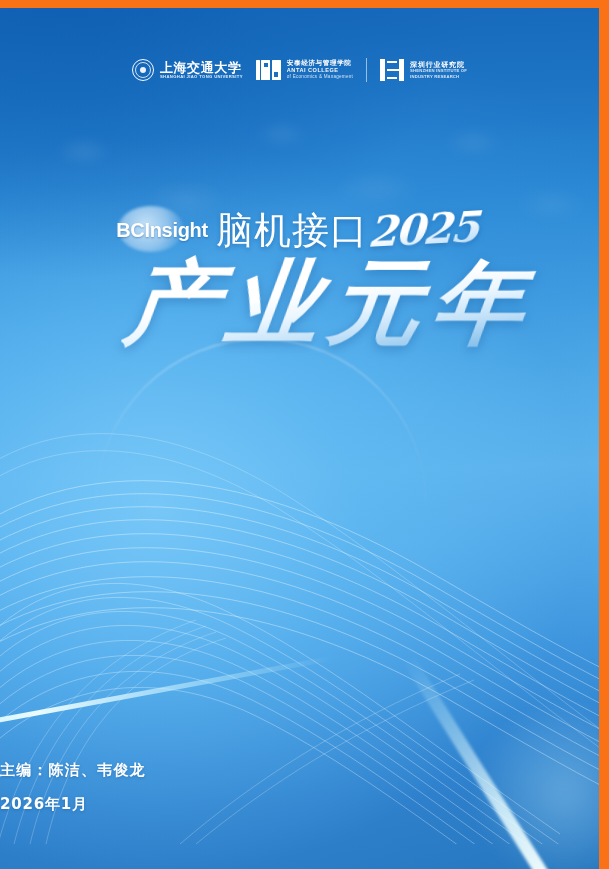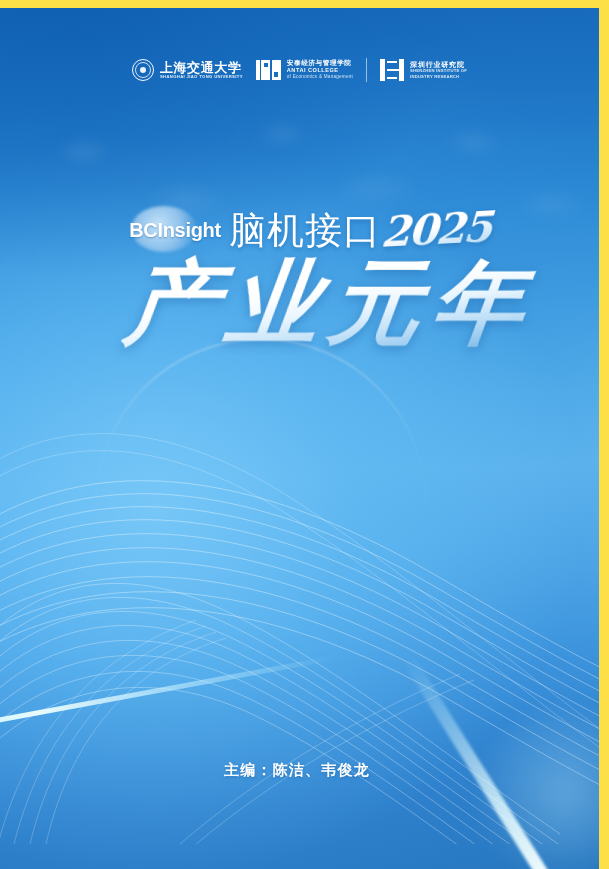--- a/index.html
+++ b/index.html
@@ -9,21 +9,21 @@
     width:609px; height:869px;
     background:#ffffff;
     font-family:"Liberation Sans", sans-serif;
     overflow:hidden;
   }
 
   
   #viewer {
     position:relative;
     width:609px; height:869px;
-    background:#fde047;
+    background:#f97316;
   }
 
   #page {
     position:absolute;
     left:0; top:8px;
     width:599px; height:861px;
     overflow:hidden;
     background:#1a6fc0;
   }
 
@@ -229,21 +229,20 @@
   .masthead {
     position:absolute;
     left:0; right:0; top:196px;
     z-index:7;
   }
   .line1 {
     position:relative;
     height:52px;
     display:flex; align-items:center;
     padding-left:116px;
-    margin-left:13px;
   }
   .bci-badge {
     position:relative;
     width:92px; height:46px;
     display:flex; align-items:center; justify-content:center;
     flex:none;
   }
   .bci-badge::before {
     content:"";
     position:absolute; left:2px; top:-1px;
@@ -305,21 +304,21 @@
     -webkit-background-clip:text; background-clip:text;
     color:transparent; -webkit-text-fill-color:transparent;
     filter:drop-shadow(0 3px 6px rgba(14,74,142,.36));
     white-space:nowrap;
   }
 
   
   .credits {
     position:absolute;
     left:0; right:5px; top:755px;
-    text-align:center;
+    text-align:left;
     z-index:7;
   }
   .editors {
     font-family:"DejaVu Sans", sans-serif;
     font-size:15px; font-weight:700; color:#ffffff;
     letter-spacing:1.2px; line-height:1;
     text-shadow:0 1px 3px rgba(16,78,148,.40);
   }
   .issue-date {
     margin-top:19px;
@@ -435,16 +434,17 @@
       </div>
 
       <div class="line2">
         <span class="slogan">产业元年</span>
       </div>
 
     </div>
 
     <div class="credits">
       <div class="editors">主编：陈洁、韦俊龙</div>
+      <div class="issue-date">2026年1月</div>
     </div>
 
   </div>
 </div>
 
 </body></html>

